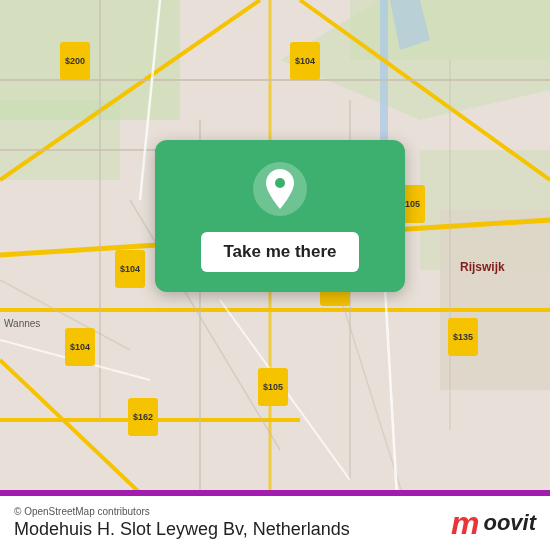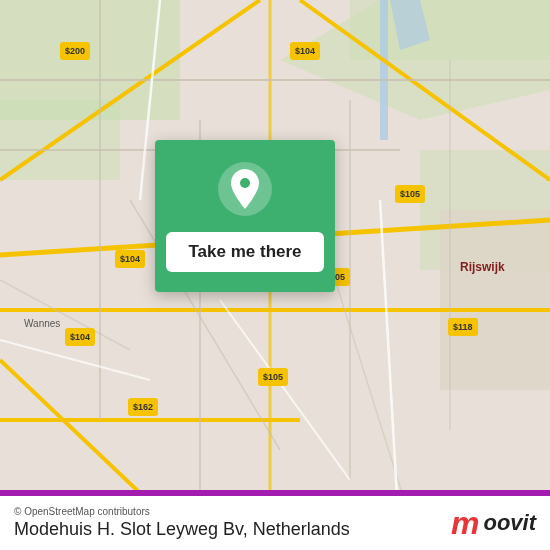--- a/index.html
+++ b/index.html
@@ -25,23 +25,23 @@
       height: 100%;
       position: absolute;
       top: 0; left: 0;
     }
 
     
     #take-me-there-card {
       position: absolute;
       top: 140px;
       left: 155px;
-      width: 180px;
+      width: 250px;
       background: #3daf6e;
-      border-radius: 4px;
+      border-radius: 12px;
       display: flex;
       flex-direction: column;
       align-items: center;
       padding: 22px 20px 20px 20px;
       box-shadow: 0 4px 16px rgba(0,0,0,0.25);
       z-index: 10;
     }
 
     #location-icon-wrapper {
       width: 54px;
@@ -121,21 +121,21 @@
       font-style: italic;
     }
 
     
     .road-badge {
       position: absolute;
       background: #f5c300;
       color: #333;
       font-size: 9px;
       font-weight: bold;
-      padding: 4px 5px;
+      padding: 14px 5px;
       border-radius: 3px;
       z-index: 5;
     }
   </style>
 </head>
 <body>
 
 <div id="map-container">
 
   <svg id="map-bg" xmlns="http://www.w3.org/2000/svg">
@@ -182,27 +182,27 @@
     <line x1="380" y1="200" x2="400" y2="550" stroke="white" stroke-width="2.5" opacity="0.8"></line>
     <line x1="0" y1="340" x2="150" y2="380" stroke="white" stroke-width="2" opacity="0.7"></line>
     <line x1="220" y1="300" x2="350" y2="480" stroke="white" stroke-width="2" opacity="0.7"></line>
   </svg>
 
   <div class="road-badge" style="top:42px;left:60px;">$200</div>
   <div class="road-badge" style="top:42px;left:290px;">$104</div>
   <div class="road-badge" style="top:185px;left:395px;">$105</div>
   <div class="road-badge" style="top:250px;left:115px;">$104</div>
   <div class="road-badge" style="top:268px;left:320px;">$105</div>
-  <div class="road-badge" style="top:318px;left:448px;">$118</div>
+  <div class="road-badge" style="top:318px;left:448px;">$135</div>
   <div class="road-badge" style="top:328px;left:65px;">$104</div>
   <div class="road-badge" style="top:368px;left:258px;">$105</div>
   <div class="road-badge" style="top:398px;left:128px;">$162</div>
 
   <div style="position:absolute;top:260px;left:460px;font-size:12px;color:#7f1d1d;font-weight:600;z-index:5;">Rijswijk</div>
-  <div style="position:absolute;top:318px;left:24px;font-size:10px;color:#555;z-index:5;text-align:center;">Wannes</div>
+  <div style="position:absolute;top:318px;left:4px;font-size:10px;color:#555;z-index:5;text-align:center;">Wannes</div>
 
   <div id="take-me-there-card">
     <div id="location-icon-wrapper">
 
       <svg width="34" height="40" viewBox="0 0 34 40">
         <path d="M17 0C9.27 0 3 6.27 3 14c0 9.75 14 26 14 26s14-16.25 14-26C31 6.27 24.73 0 17 0z" fill="white"></path>
         <circle cx="17" cy="14" r="5" fill="#3daf6e"></circle>
       </svg>
     </div>
     <button id="take-me-there-btn">Take me there</button>

